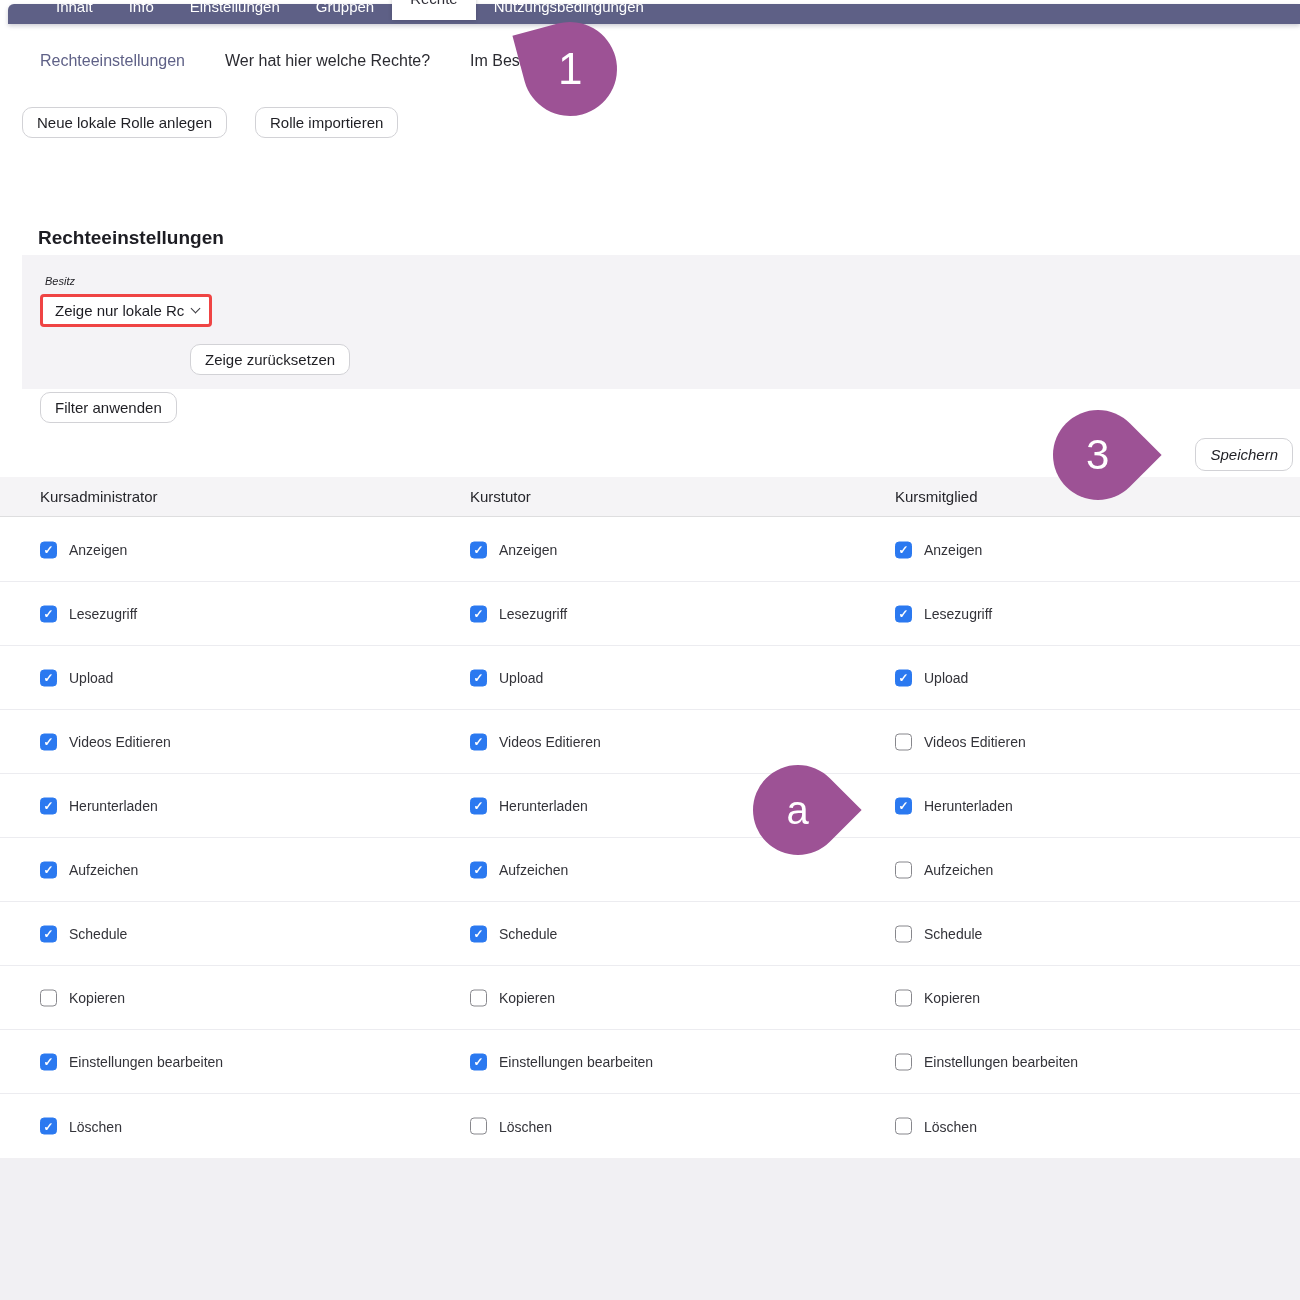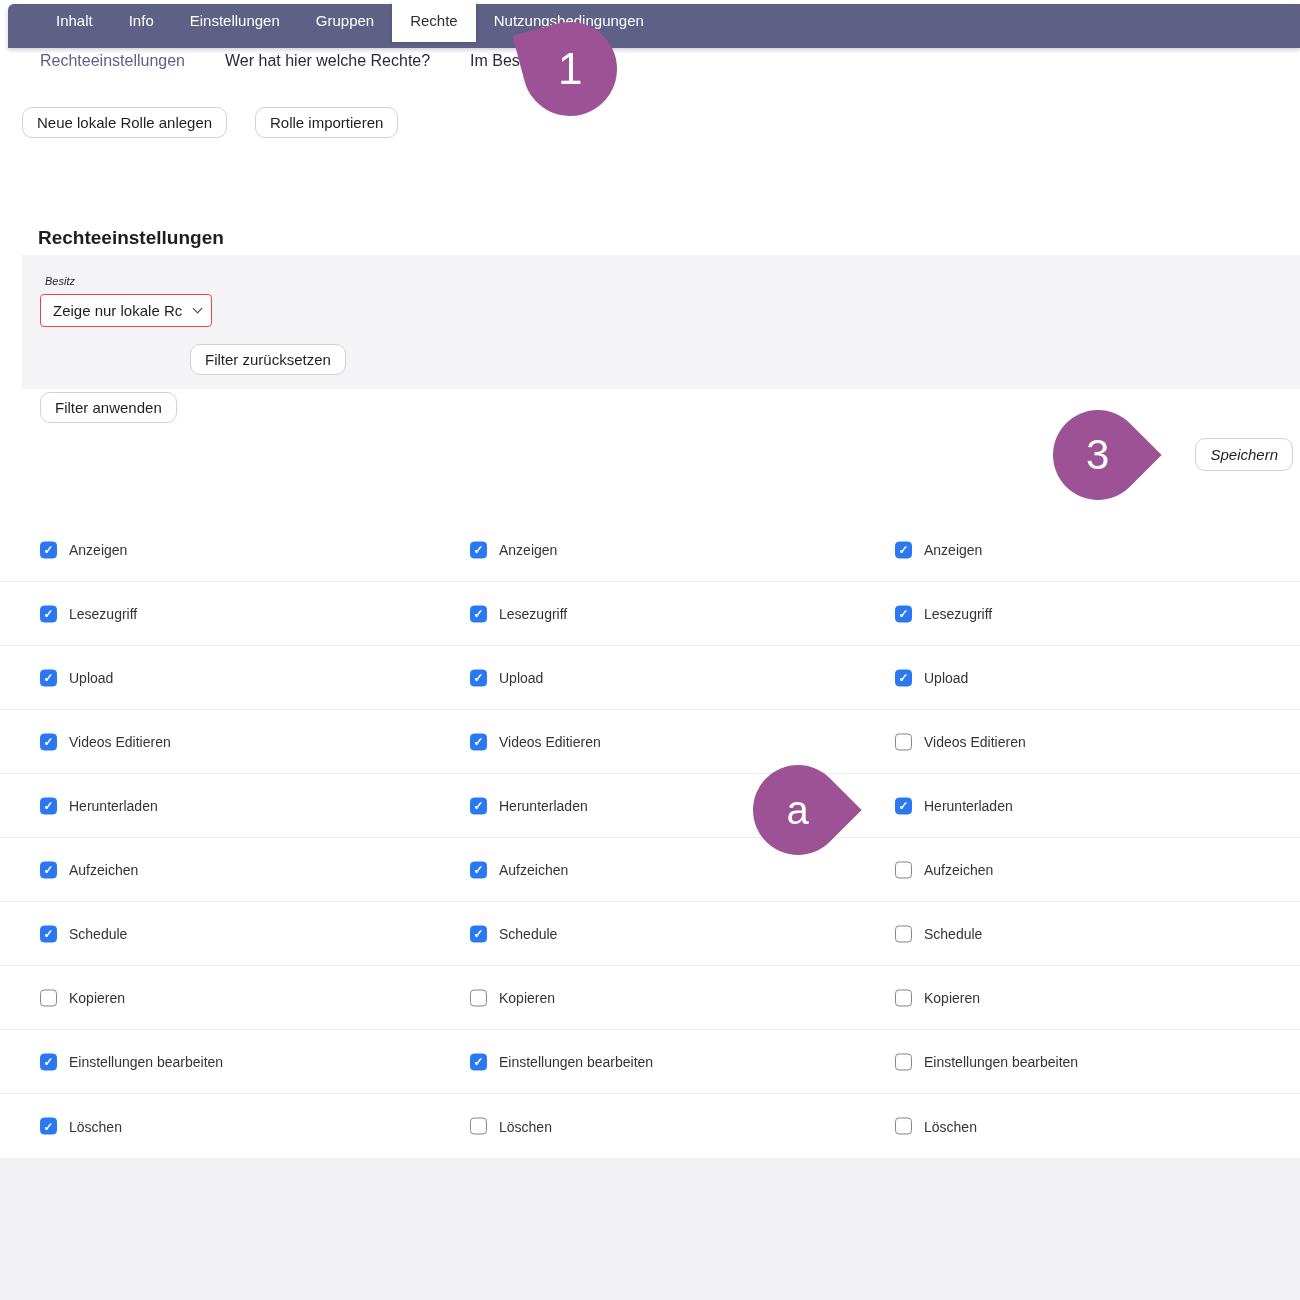--- a/index.html
+++ b/index.html
@@ -1,22 +1,22 @@
 <!DOCTYPE html>
 <html><head>
 <meta charset="utf-8">
 <style>
   * { margin:0; padding:0; box-sizing:border-box; }
   html,body { width:1300px; height:1300px; background:#fff; font-family:"Liberation Sans", sans-serif; }
   .page { position:relative; width:1300px; height:1300px; overflow:hidden; background:#fff; }
 
   
-  .topbar { position:absolute; left:8px; top:4px; right:0; height:44px;
+  .topbar { position:absolute; left:8px; top:4px; right:0; height:20px;
             background:#5e6086; border-top-left-radius:6px;
-            display:flex; align-items:flex-start; padding-left:30px;
+            display:flex; align-items:flex-end; padding-left:30px;
             box-shadow:0 2px 4px rgba(80,80,105,.28); z-index:10; }
   .tab { color:#fff; font-size:15px; line-height:34px; padding:0 18px; cursor:pointer; white-space:nowrap; }
   .tab.active { position:relative; top:-4px; height:42px; line-height:42px;
                 background:#fff; color:#2e2d36; border-radius:2px 2px 0 0;
                 box-shadow:0 0 4px rgba(0,0,0,.18); z-index:12; }
 
   
   .subnav { position:absolute; left:0; top:38px; width:100%; height:60px; background:#fff; }
   .subnav-item { position:absolute; top:14px; font-size:16px; color:#2b2b31; cursor:pointer; white-space:nowrap; }
   .subnav-item.active { color:#5f6187; }
@@ -30,21 +30,21 @@
   #btn-import     { left:255px; top:107px; }
   #btn-save       { right:7px;  top:438px; height:33px; z-index:9;font-style:italic; }
 
   
   .section-title { position:absolute; left:38px; top:227px; font-size:19px; font-weight:700; color:#1d1d23; }
 
   
   .filter-panel { position:absolute; left:22px; top:255px; right:0; height:134px; background:#f4f3f6; }
   .role-label { position:absolute; left:23px; top:20px; font-size:11px; font-style:italic; color:#1f1f24; }
   .role-select { position:absolute; left:18px; top:39px; width:172px; height:33px;
-                 background:#fff; border:1px solid #ef4444; border-radius:4px;
+                 background:#fff; border:3px solid #ef4444; border-radius:4px;
                  display:flex; align-items:center; padding:0 10px 0 12px; cursor:pointer; }
   .role-select-value { font-size:15px; color:#1c1c22; flex:1; overflow:hidden; white-space:nowrap; }
   .chev { width:7px; height:7px; border-right:1.5px solid #3c3c42; border-bottom:1.5px solid #3c3c42;
           transform:rotate(45deg); margin-top:-4px; flex:none; }
   #btn-filter-apply { left:18px;  top:89px; position:absolute;margin-top:48px; }
   #btn-filter-reset { left:168px; top:89px; position:absolute; }
 
   
   .perm-header { position:absolute; left:0; top:477px; width:100%; height:40px;
                  background:#f5f4f6; border-bottom:1px solid #dededf; z-index:1; }
@@ -105,25 +105,30 @@
 
   <div class="section-title">Rechteeinstellungen</div>
 
   <div class="filter-panel">
     <div class="role-label">Besitz</div>
     <div class="role-select">
       <span class="role-select-value">Zeige nur lokale Rc</span>
       <span class="chev"></span>
     </div>
     <button class="btn" id="btn-filter-apply">Filter anwenden</button>
-    <button class="btn" id="btn-filter-reset">Filter zurücksetzen</button>
+    <button class="btn" id="btn-filter-reset">Zeige zurücksetzen</button>
   </div>
 
   <button class="btn" id="btn-save">Speichern</button>
 
+  <div class="perm-header">
+    <span class="col-0">Kursadministrator</span>
+    <span class="col-1">Kurstutor</span>
+    <span class="col-2">Kursmitglied</span>
+  </div>
 
   <div id="perm-rows">
       <div class="perm-row">
         <div class="perm-cell" style="left: 40px;">
           <span class="cb on">✓</span>
           <span class="cb-label">Anzeigen</span>
         </div>
         <div class="perm-cell" style="left: 470px;">
           <span class="cb on">✓</span>
           <span class="cb-label">Anzeigen</span>

